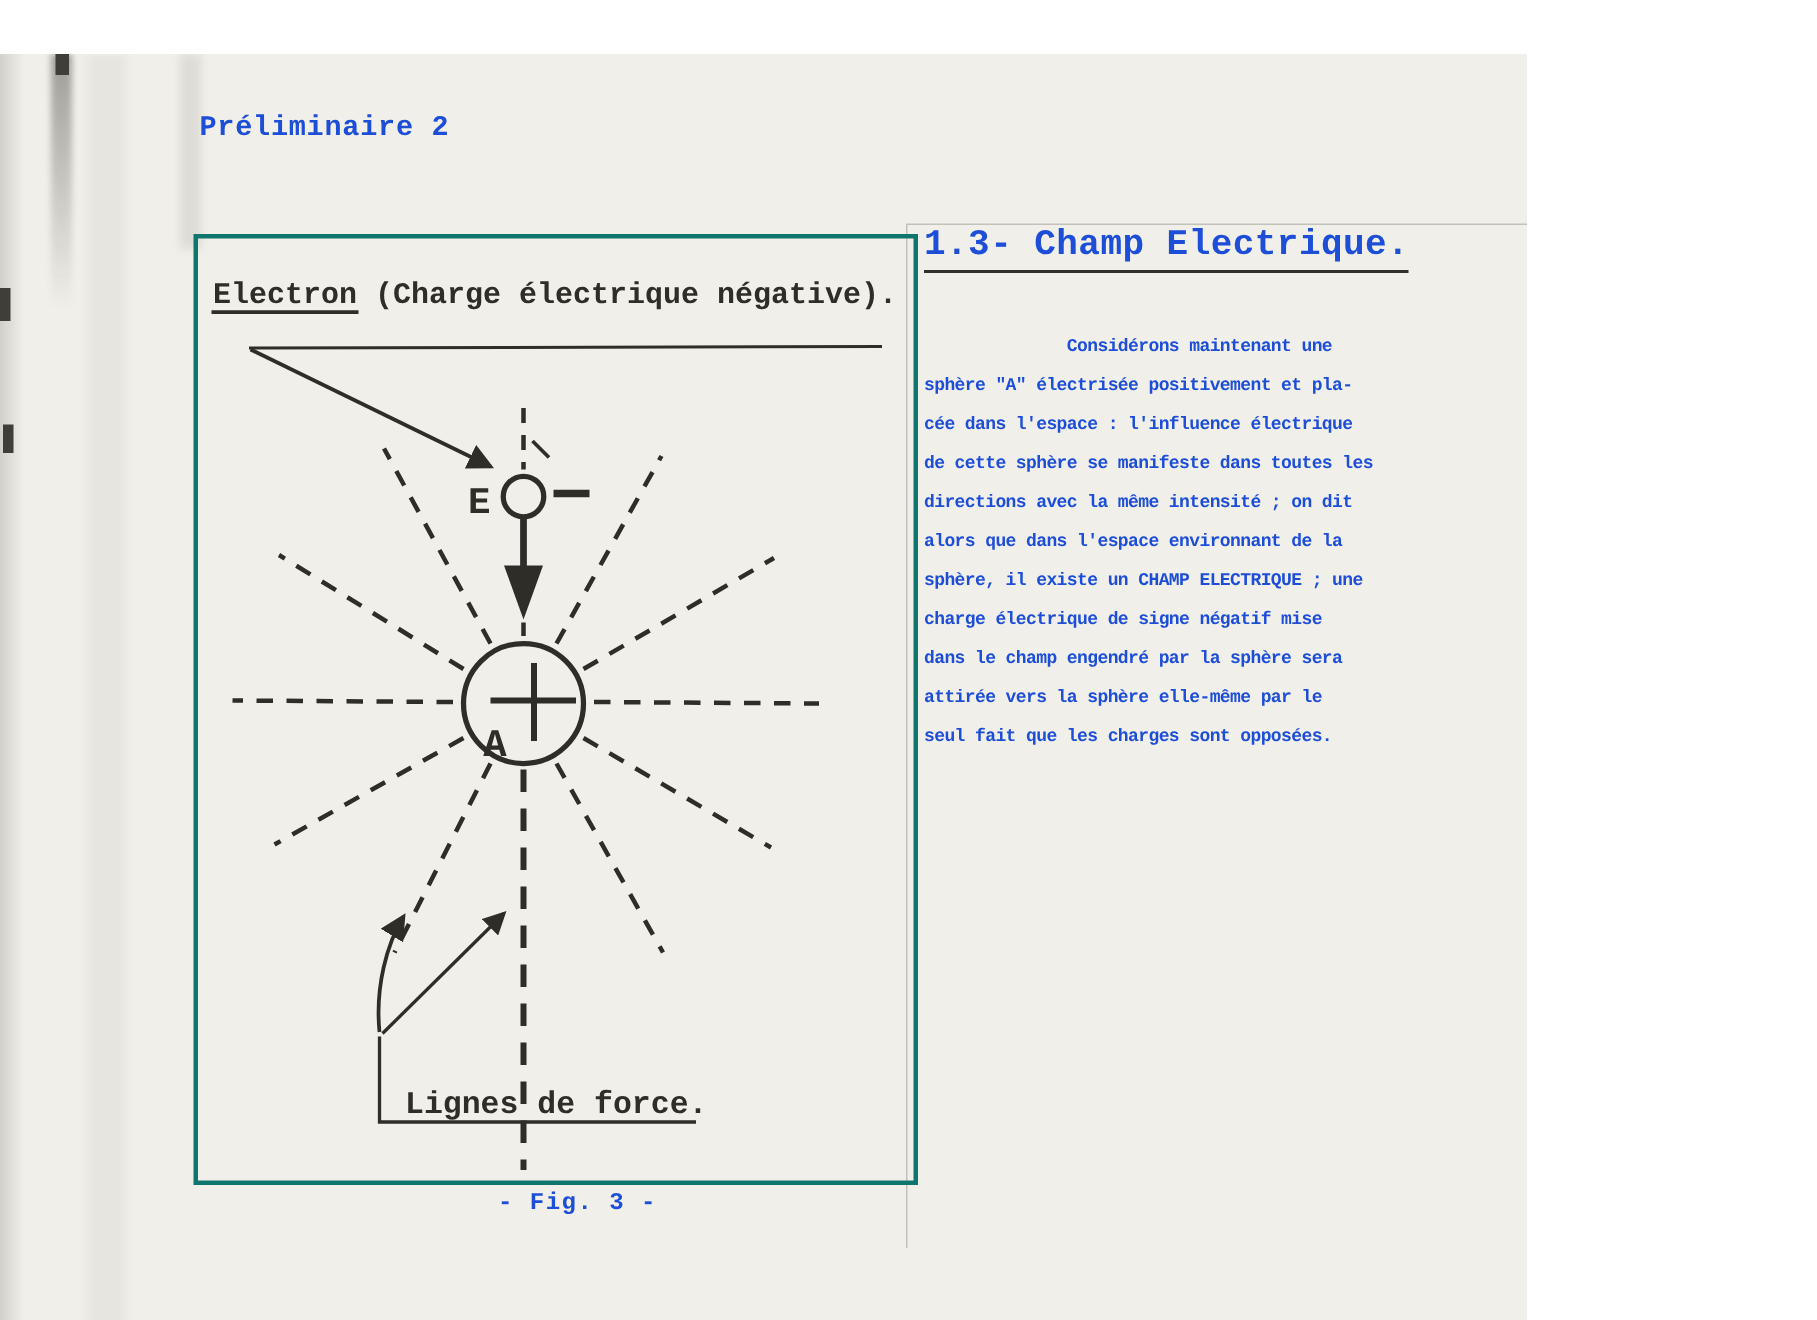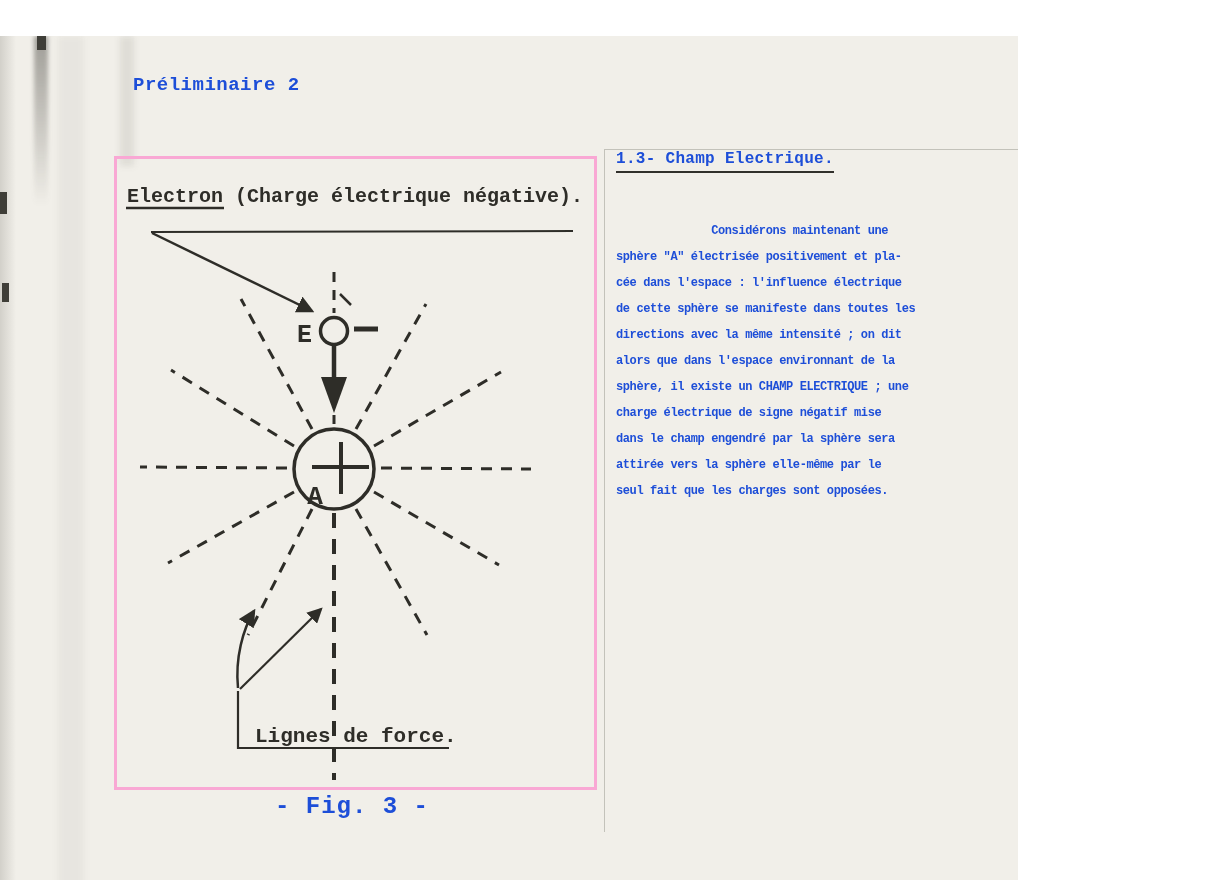--- a/index.html
+++ b/index.html
@@ -25,28 +25,28 @@
 
   .hdr{position:absolute;font-weight:700;font-size:19px;letter-spacing:.5px;}
   #header-left{left:133px;top:38px;}
   #page-number{left:1100px;top:40px;}
 
   
   .faint-box{position:absolute;left:604px;top:113px;width:518px;height:682px;
         border:1px solid rgba(90,88,78,.30);border-bottom:none;}
 
   
-  .figure-box{position:absolute;left:114px;top:120px;width:477px;height:628px;
-        border:3px solid #f9a8d4;background:transparent;}
+  .figure-box{position:absolute;left:129px;top:120px;width:477px;height:628px;
+        border:3px solid #0f766e;background:transparent;}
   .figure-box svg{position:absolute;left:-3px;top:-3px;}
-  .fig-caption{position:absolute;left:275px;top:757px;width:220px;text-align:left;
-        font-weight:700;font-size:24px;letter-spacing:1px;}
+  .fig-caption{position:absolute;left:275px;top:757px;width:220px;text-align:center;
+        font-weight:700;font-size:16px;letter-spacing:1px;}
 
   
-  #section-heading{position:absolute;left:616px;top:114px;font-size:16px;font-weight:700;
+  #section-heading{position:absolute;left:616px;top:114px;font-size:24px;font-weight:700;
         border-bottom:2px solid #31302b;padding-bottom:3px;letter-spacing:.3px;}
   .para{position:absolute;left:616px;width:525px;font-size:12px;line-height:26px;
         white-space:pre;font-weight:600;letter-spacing:-0.4px;}
   #para-1{top:182px;}
   #para-2{top:489px;}
   #para-3{top:625px;}
 
   svg text{font-family:"Liberation Mono","DejaVu Sans Mono",monospace;fill:#2e2d28;}
 </style>
 </head>

